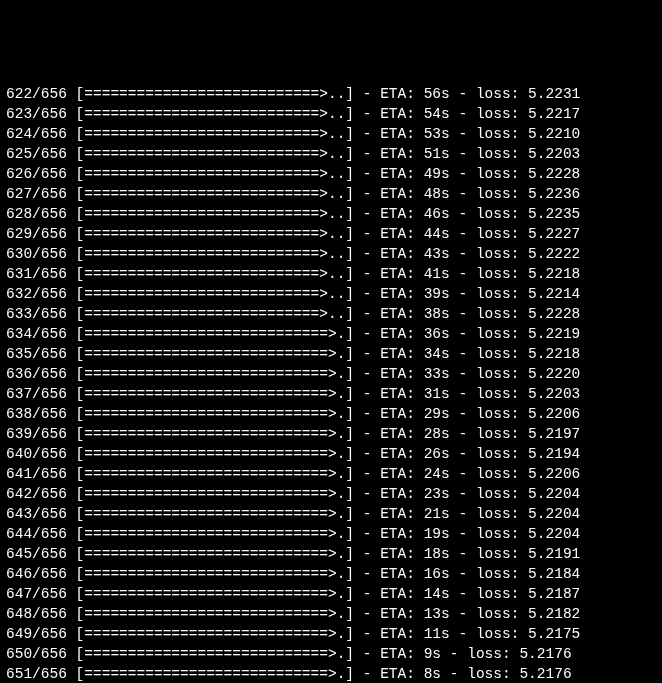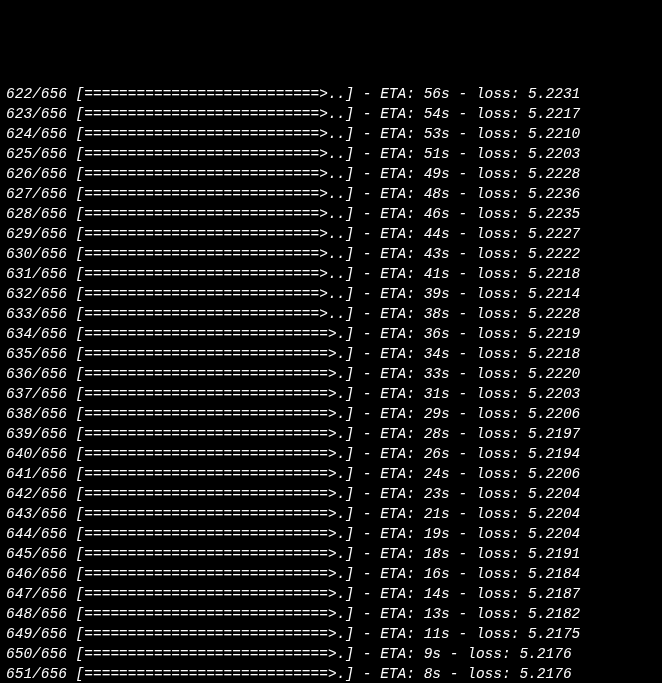--- a/index.html
+++ b/index.html
@@ -8,21 +8,20 @@
       font-family: "Consolas", "Courier New", monospace;
       font-size: 14.5px;
       line-height: 20px;
       margin: 0;
       padding: 4px 6px;
       white-space: pre;
       letter-spacing: 0px;
     }
     .line {
       display: block;
-      font-style: italic;
     }
   </style>
 </head>
 <body>
 
 
 
 <div id="output"><span class="line">622/656 [===========================&gt;..] - ETA: 56s - loss: 5.2231</span><span class="line">623/656 [===========================&gt;..] - ETA: 54s - loss: 5.2217</span><span class="line">624/656 [===========================&gt;..] - ETA: 53s - loss: 5.2210</span><span class="line">625/656 [===========================&gt;..] - ETA: 51s - loss: 5.2203</span><span class="line">626/656 [===========================&gt;..] - ETA: 49s - loss: 5.2228</span><span class="line">627/656 [===========================&gt;..] - ETA: 48s - loss: 5.2236</span><span class="line">628/656 [===========================&gt;..] - ETA: 46s - loss: 5.2235</span><span class="line">629/656 [===========================&gt;..] - ETA: 44s - loss: 5.2227</span><span class="line">630/656 [===========================&gt;..] - ETA: 43s - loss: 5.2222</span><span class="line">631/656 [===========================&gt;..] - ETA: 41s - loss: 5.2218</span><span class="line">632/656 [===========================&gt;..] - ETA: 39s - loss: 5.2214</span><span class="line">633/656 [===========================&gt;..] - ETA: 38s - loss: 5.2228</span><span class="line">634/656 [============================&gt;.] - ETA: 36s - loss: 5.2219</span><span class="line">635/656 [============================&gt;.] - ETA: 34s - loss: 5.2218</span><span class="line">636/656 [============================&gt;.] - ETA: 33s - loss: 5.2220</span><span class="line">637/656 [============================&gt;.] - ETA: 31s - loss: 5.2203</span><span class="line">638/656 [============================&gt;.] - ETA: 29s - loss: 5.2206</span><span class="line">639/656 [============================&gt;.] - ETA: 28s - loss: 5.2197</span><span class="line">640/656 [============================&gt;.] - ETA: 26s - loss: 5.2194</span><span class="line">641/656 [============================&gt;.] - ETA: 24s - loss: 5.2206</span><span class="line">642/656 [============================&gt;.] - ETA: 23s - loss: 5.2204</span><span class="line">643/656 [============================&gt;.] - ETA: 21s - loss: 5.2204</span><span class="line">644/656 [============================&gt;.] - ETA: 19s - loss: 5.2204</span><span class="line">645/656 [============================&gt;.] - ETA: 18s - loss: 5.2191</span><span class="line">646/656 [============================&gt;.] - ETA: 16s - loss: 5.2184</span><span class="line">647/656 [============================&gt;.] - ETA: 14s - loss: 5.2187</span><span class="line">648/656 [============================&gt;.] - ETA: 13s - loss: 5.2182</span><span class="line">649/656 [============================&gt;.] - ETA: 11s - loss: 5.2175</span><span class="line">650/656 [============================&gt;.] - ETA: 9s - loss: 5.2176</span><span class="line">651/656 [============================&gt;.] - ETA: 8s - loss: 5.2176</span></div>
 
 

